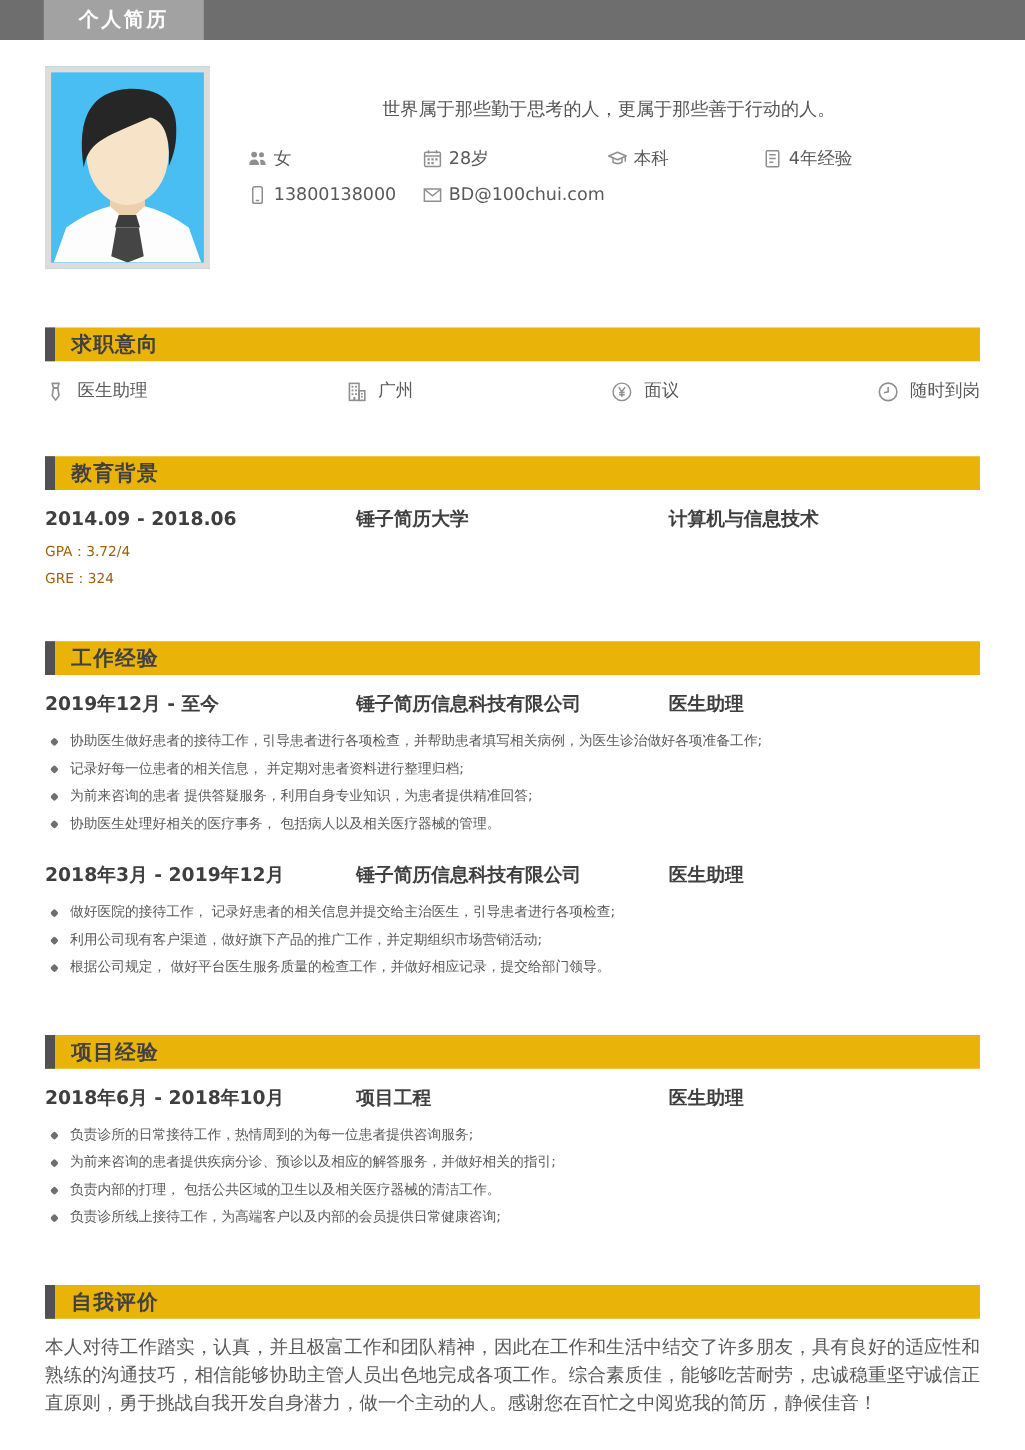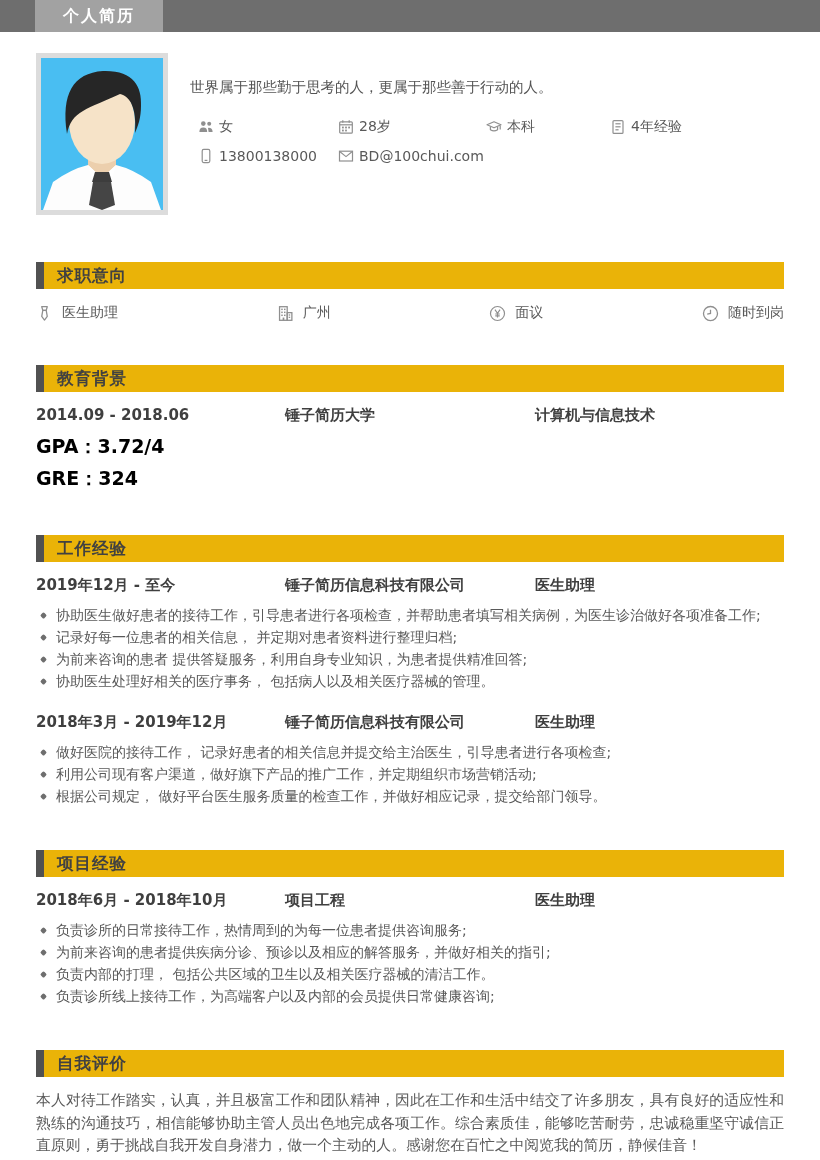--- a/index.html
+++ b/index.html
@@ -15,21 +15,21 @@
   }
 
   .content { padding: 0 36px; }
 
   
   .header-row { display: flex; margin-top: 21px; }
   .avatar-frame { width: 132px; height: 162px; border: 5px solid #dcdcdc; background: #49bef2; flex: 0 0 auto; }
   .avatar-frame svg { display: block; }
   .id-block { margin-left: 22px; flex: 1; }
   .person-name { font-size: 27px; color: #4f4f4f; font-weight: normal; margin-top: 4px; letter-spacing: 1px; }
-  .motto { font-size: 14.5px; color: #555555; margin-top: 25px; }
+  .motto { font-size: 14.5px; color: #555555; margin-top: 25px; text-align: center; }
   .info-grid { display: grid; grid-template-columns: 140px 148px 124px auto; margin-top: 21px; padding-left: 8px; }
   .info-grid.second { margin-top: 12px; }
   .info-item { display: flex; align-items: center; font-size: 14px; color: #595959; }
   .info-item .ic { width: 16px; height: 16px; margin-right: 5px; flex: 0 0 auto; }
 
   
   .sec-header { height: 27px; background: #eab308; display: flex; align-items: center; }
   .sec-accent { width: 8px; height: 27px; background: #515151; flex: 0 0 auto; }
   .sec-title { font-size: 16.5px; font-weight: bold; color: #414141; margin-left: 13px; letter-spacing: 1px; }
 
@@ -37,27 +37,27 @@
 
   
   .intent-row { display: flex; justify-content: space-between; margin-top: 15px; }
   .intent-item { display: flex; align-items: center; font-size: 14px; color: #595959; }
   .intent-item .ic { width: 17px; height: 17px; margin-right: 9px; }
 
   
   .row3 { display: grid; grid-template-columns: 249px 250px 1fr; margin-top: 14px; }
   .row3 span { font-size: 15px; font-weight: bold; color: #3f3f3f; }
 
-  .plain-line { font-size: 19px; color: #000000; margin-top: 9px; font-weight: bold; }
+  .plain-line { font-size: 11px; color: #a16207; margin-top: 9px; }
   .plain-line + .plain-line { margin-top: 6px; }
 
   
   ul.bullets { list-style: none; margin-top: 9px; }
   ul.bullets li {
-    position: relative; padding-left: 20px; font-size: 14px; color: #595959;
+    position: relative; padding-left: 20px; font-size: 11px; color: #595959;
     line-height: 22px;
   }
   ul.bullets li::before {
     content: ""; position: absolute; left: 5px; top: 8.5px; width: 5px; height: 5px;
     background: #6e6e6e; transform: rotate(45deg); border-radius: 1.5px;
   }
   .job + .job { margin-top: 21px; }
 
   
   .eval-text { font-size: 14.8px; color: #595959; line-height: 22.5px; margin-top: 12px; text-align: justify; }

